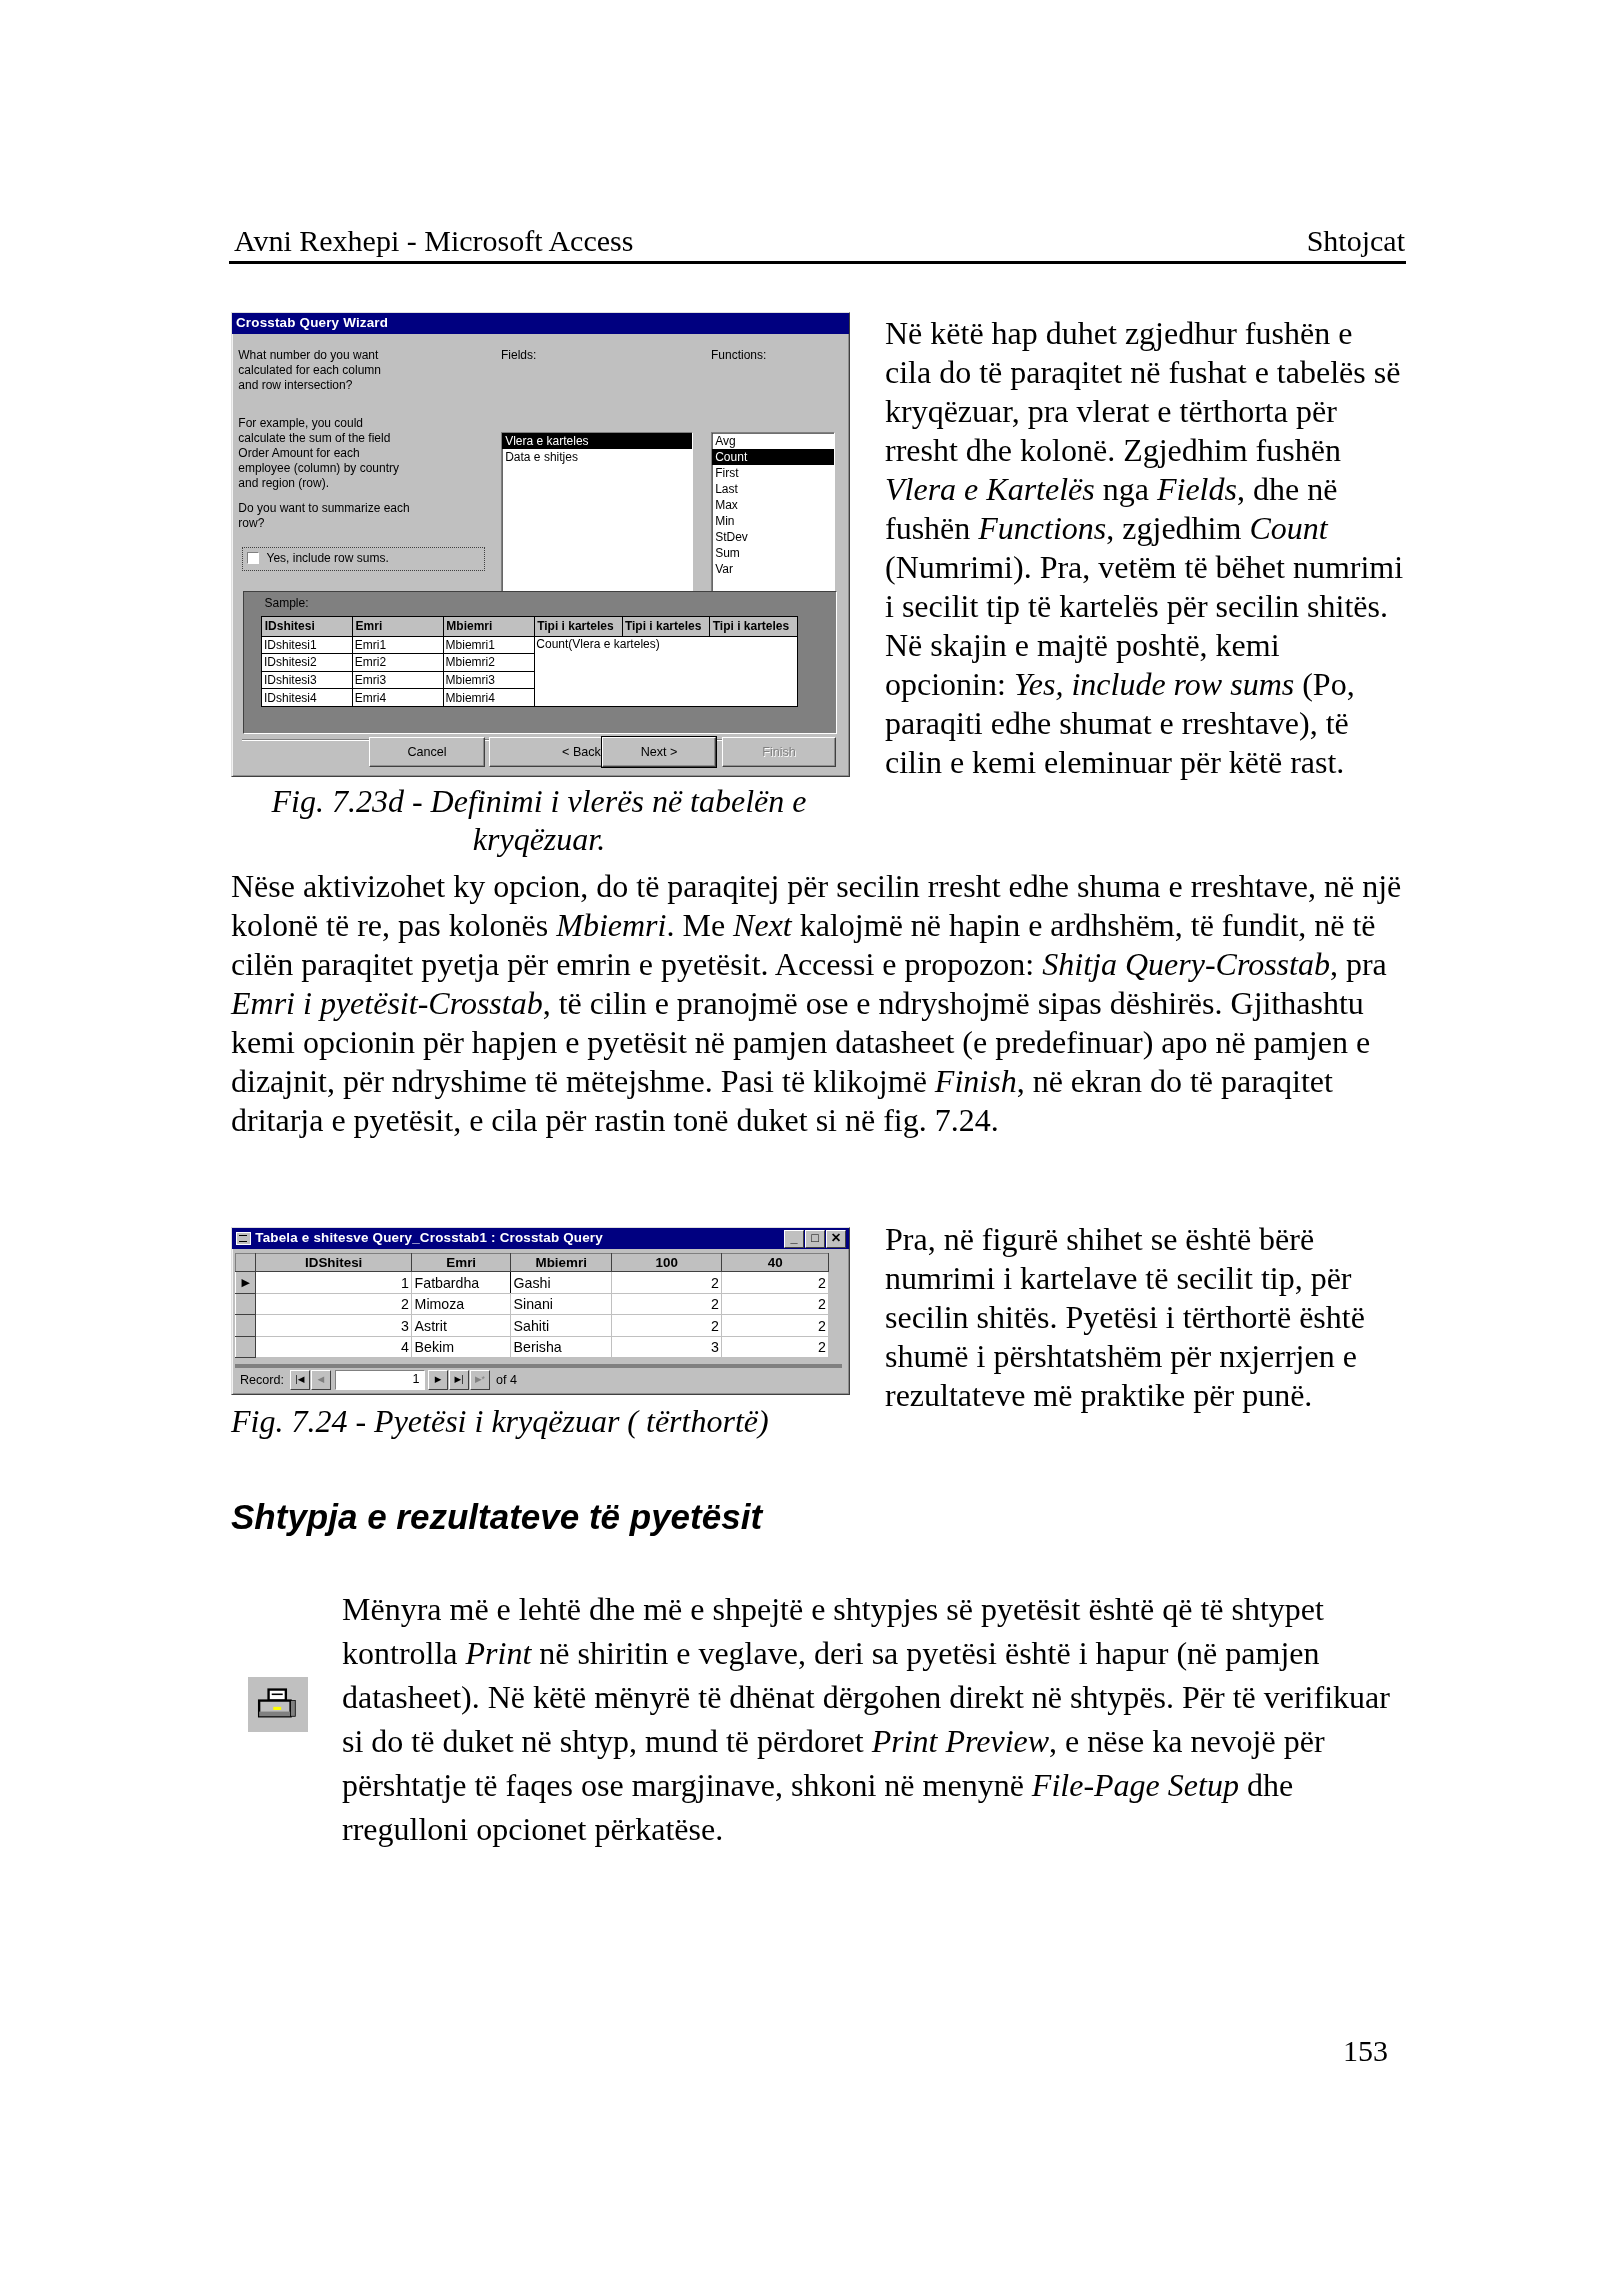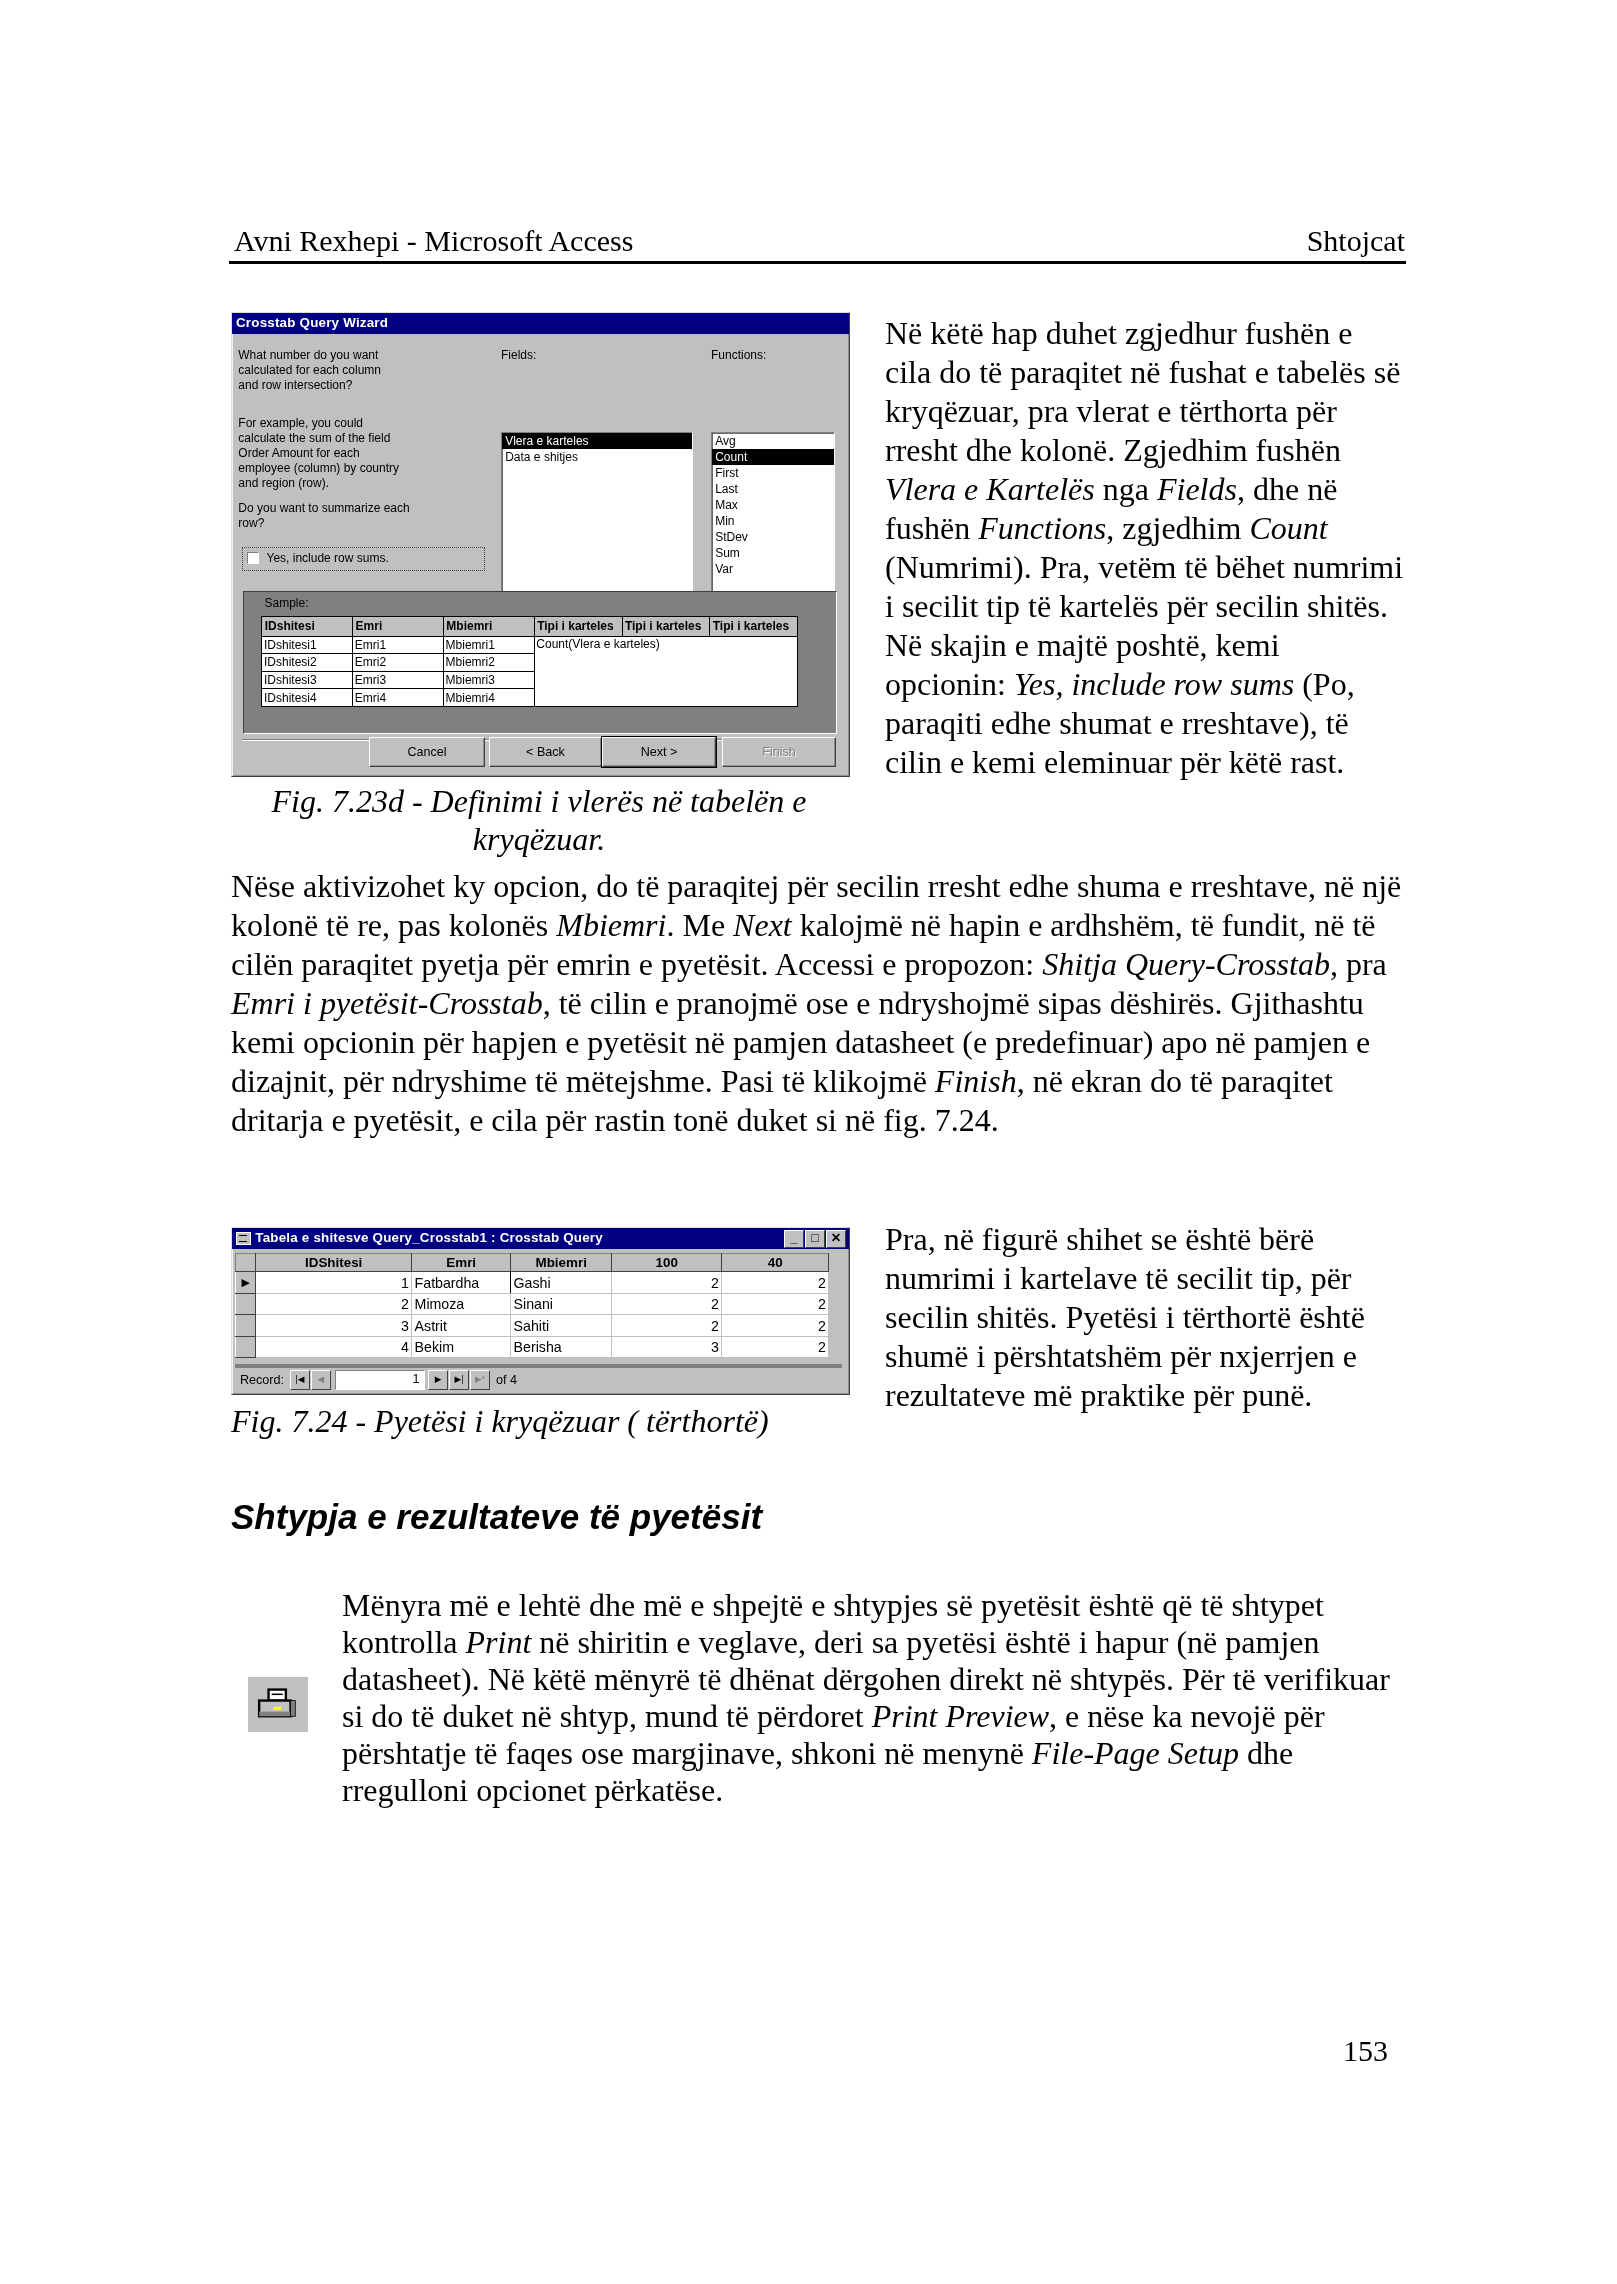--- a/index.html
+++ b/index.html
@@ -92,21 +92,21 @@
   #ds-recbox { width:83px; height:17.4px; background:#fff; border:1.6px solid;
                border-color:#808080 #fff #fff #808080; text-align:right; font-size:12.6px;
                line-height:17.4px; padding-right:4.7px; margin:0 3.2px; }
 
   
   #section-heading { left:231px; top:1497px; font-family:"Liberation Sans", sans-serif;
                      font-size:35px; font-weight:bold; font-style:italic; }
 
   
   #printer-btn { left:248px; top:1677px; width:60px; height:55px; background:#c0c0c0; }
-  #para4 { left:342px; top:1587px; width:1050px; line-height:37px; }
+  #para4 { left:342px; top:1587px; width:1050px; line-height:44px; }
 
   #page-number { left:1343px; top:2034px; font-size:30px; }
 </style>
 </head>
 <body>
 
 <div class="abs" id="hdr-left">Avni Rexhepi - Microsoft Access</div>
 <div class="abs" id="hdr-right">Shtojcat</div>
 <div class="abs" id="hdr-rule"></div>
 
@@ -174,21 +174,21 @@
           <td>Emri4</td>
           <td>Mbiemri4</td>
         </tr>
       </tbody>
         </table>
     </div>
 
     <div class="abs" id="wz-sep"></div>
 
     <div class="btn" style="left:137px; top:403px; width:114px;">Cancel</div>
-    <div class="btn" style="left:257px; top:403px; width:111px;">&lt; Back</div>
+    <div class="btn" style="left:257px; top:403px; width:111px;padding-left:36px;">&lt; Back</div>
     <div class="btn default" style="left:370px; top:403px; width:112px;">Next &gt;</div>
     <div class="btn disabled" style="left:490px; top:403px; width:112px;">Finish</div>
   </div>
 </div>
 
 <div class="abs it" id="cap1">Fig. 7.23d - Definimi i vlerës në tabelën e kryqëzuar.</div>
 
 <div class="abs serif" id="para1"><span>Në këtë hap duhet zgjedhur fushën e cila do të paraqitet në fushat e tabelës së kryqëzuar, pra vlerat e tërthorta për rresht dhe kolonë. Zgjedhim fushën </span><span class="it">Vlera e Kartelës</span><span> nga </span><span class="it">Fields</span><span>, dhe në fushën </span><span class="it">Functions</span><span>, zgjedhim </span><span class="it">Count</span><span> (Numrimi). Pra, vetëm të bëhet numrimi i secilit tip të kartelës për secilin shitës. Në skajin e majtë poshtë, kemi opcionin: </span><span class="it">Yes, include row sums</span><span> (Po, paraqiti edhe shumat e rreshtave), të cilin e kemi eleminuar për këtë rast.</span></div>
 
 <div class="abs serif" id="para2"><span>Nëse aktivizohet ky opcion, do të paraqitej për secilin rresht edhe shuma e rreshtave, në një kolonë të re, pas kolonës </span><span class="it">Mbiemri</span><span>. Me </span><span class="it">Next</span><span> kalojmë në hapin e ardhshëm, të fundit, në të cilën paraqitet pyetja për emrin e pyetësit. Accessi e propozon: </span><span class="it">Shitja Query-Crosstab</span><span>, pra </span><span class="it">Emri i pyetësit-Crosstab</span><span>, të cilin e pranojmë ose e ndryshojmë sipas dëshirës. Gjithashtu kemi opcionin për hapjen e pyetësit në pamjen datasheet (e predefinuar) apo në pamjen e dizajnit, për ndryshime të mëtejshme. Pasi të klikojmë </span><span class="it">Finish</span><span>, në ekran do të paraqitet dritarja e pyetësit, e cila për rastin tonë duket si në fig. 7.24.</span></div>

